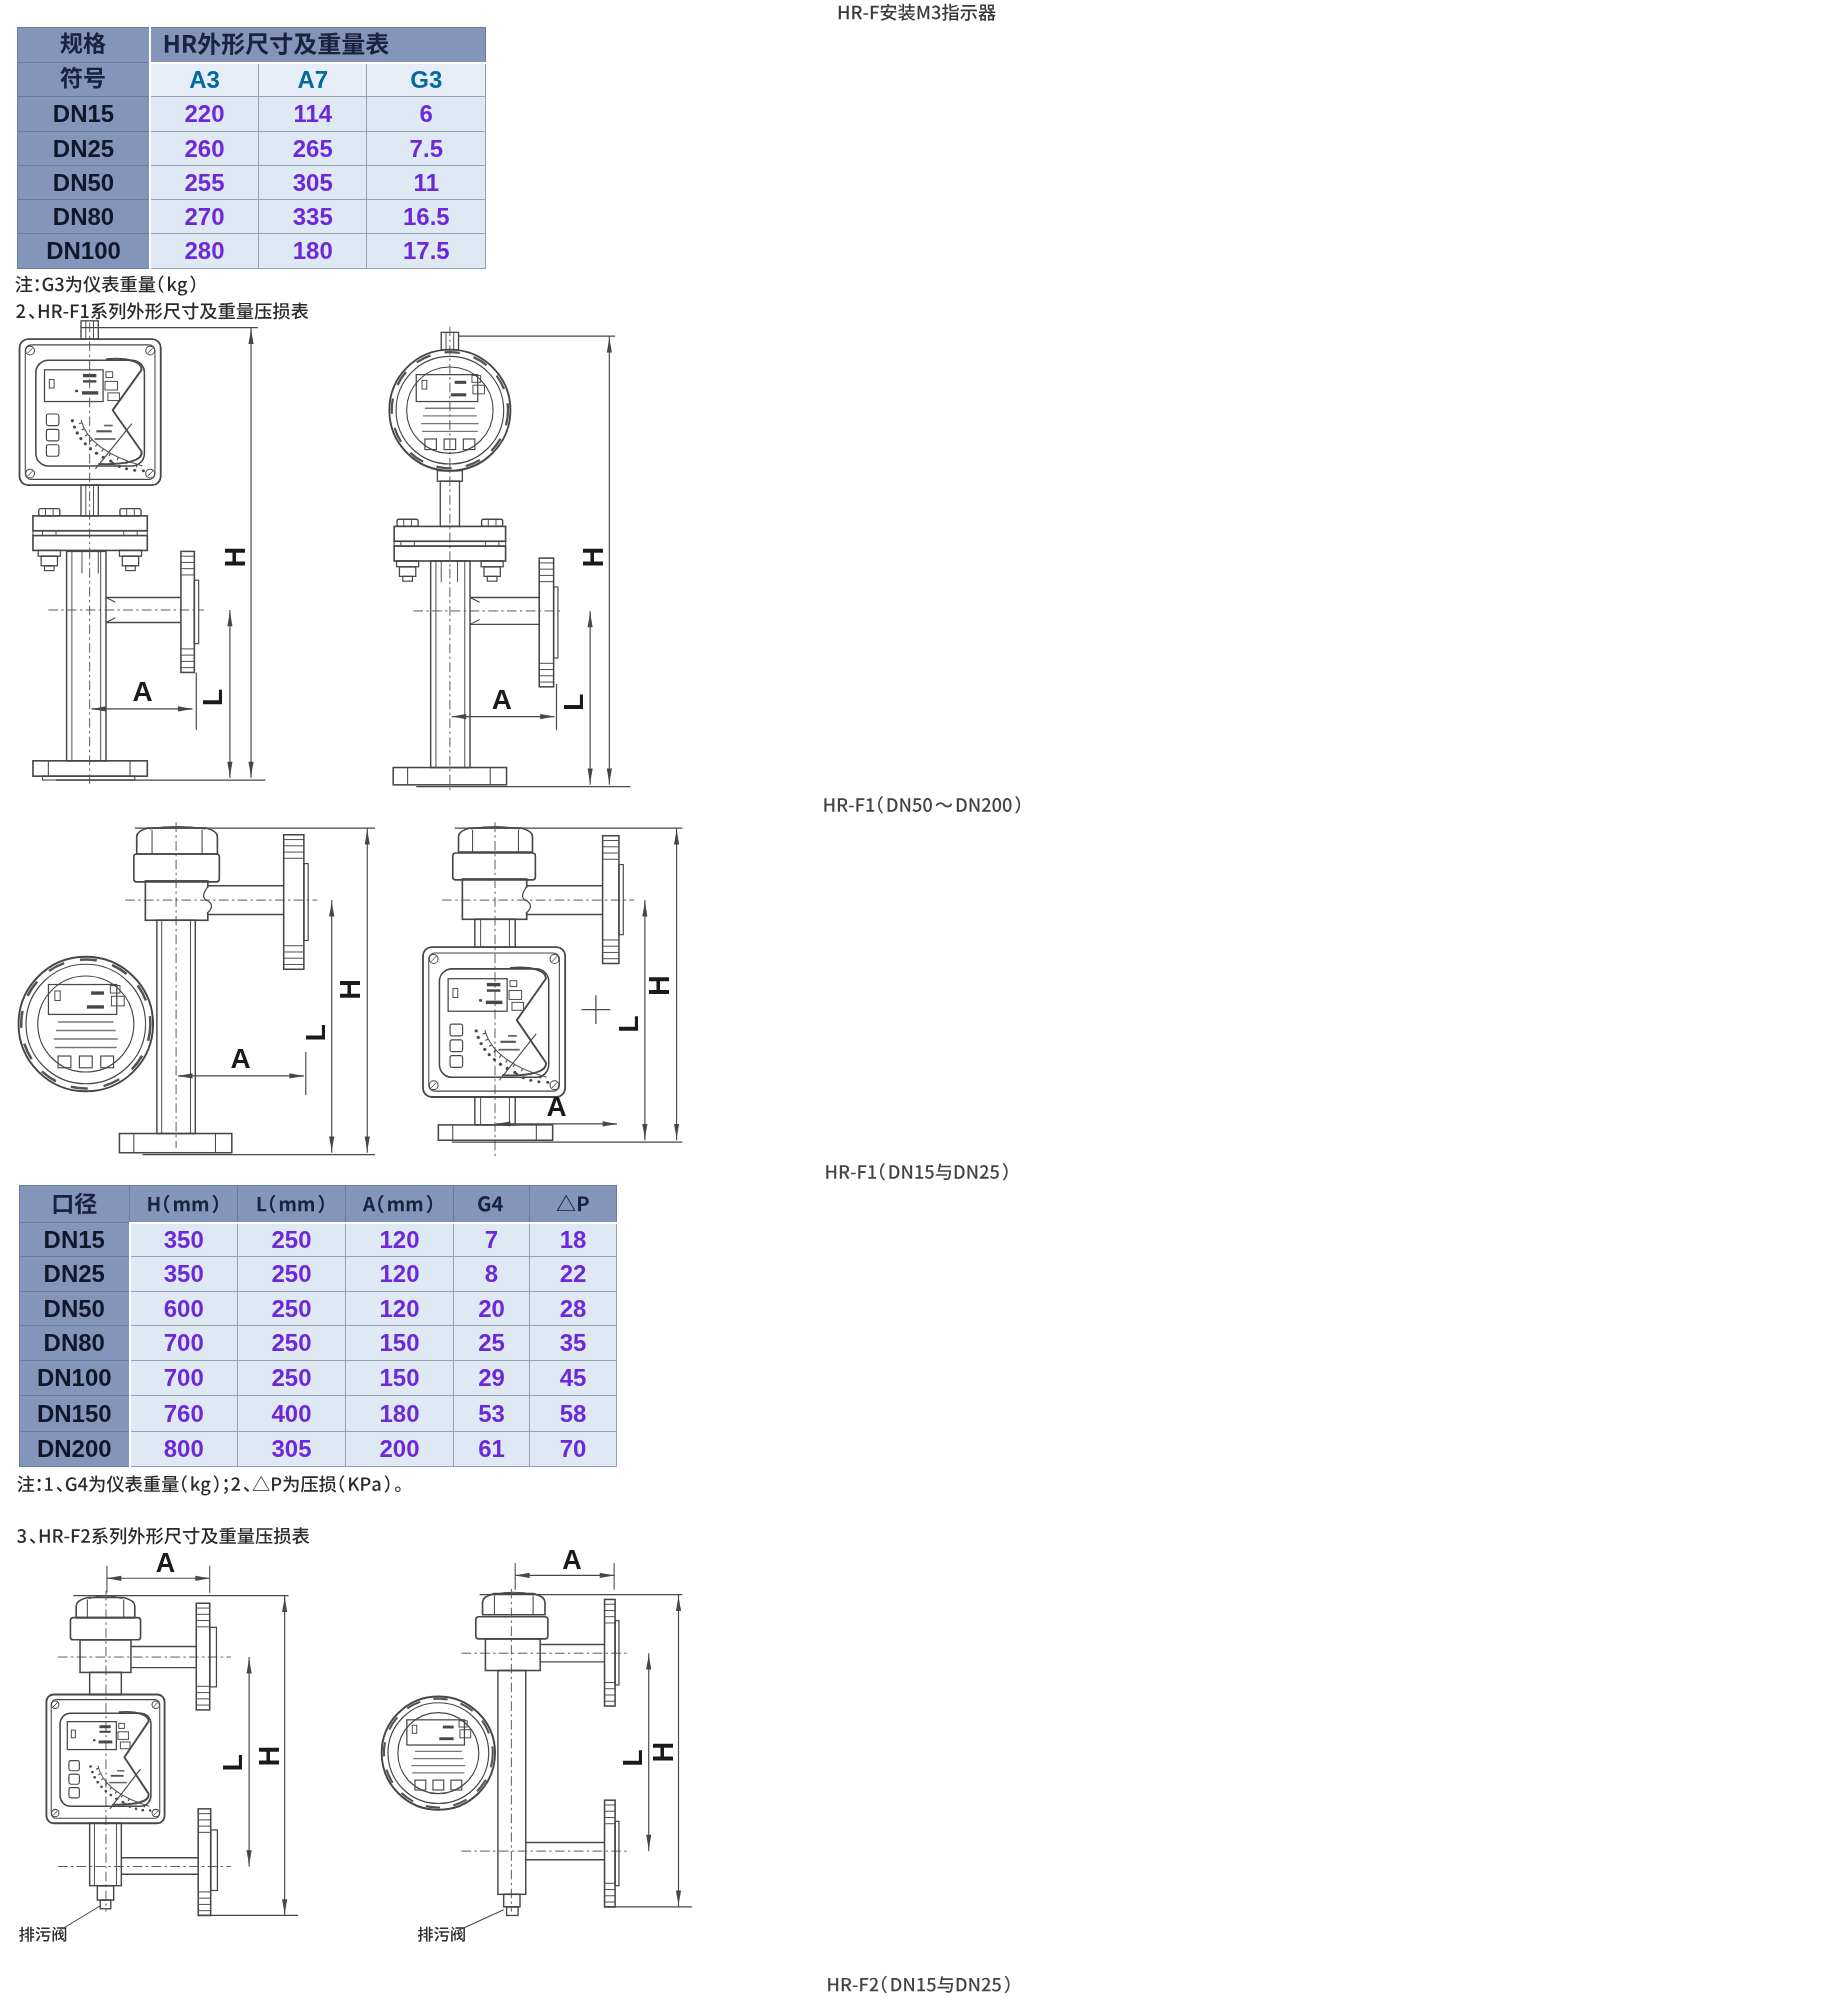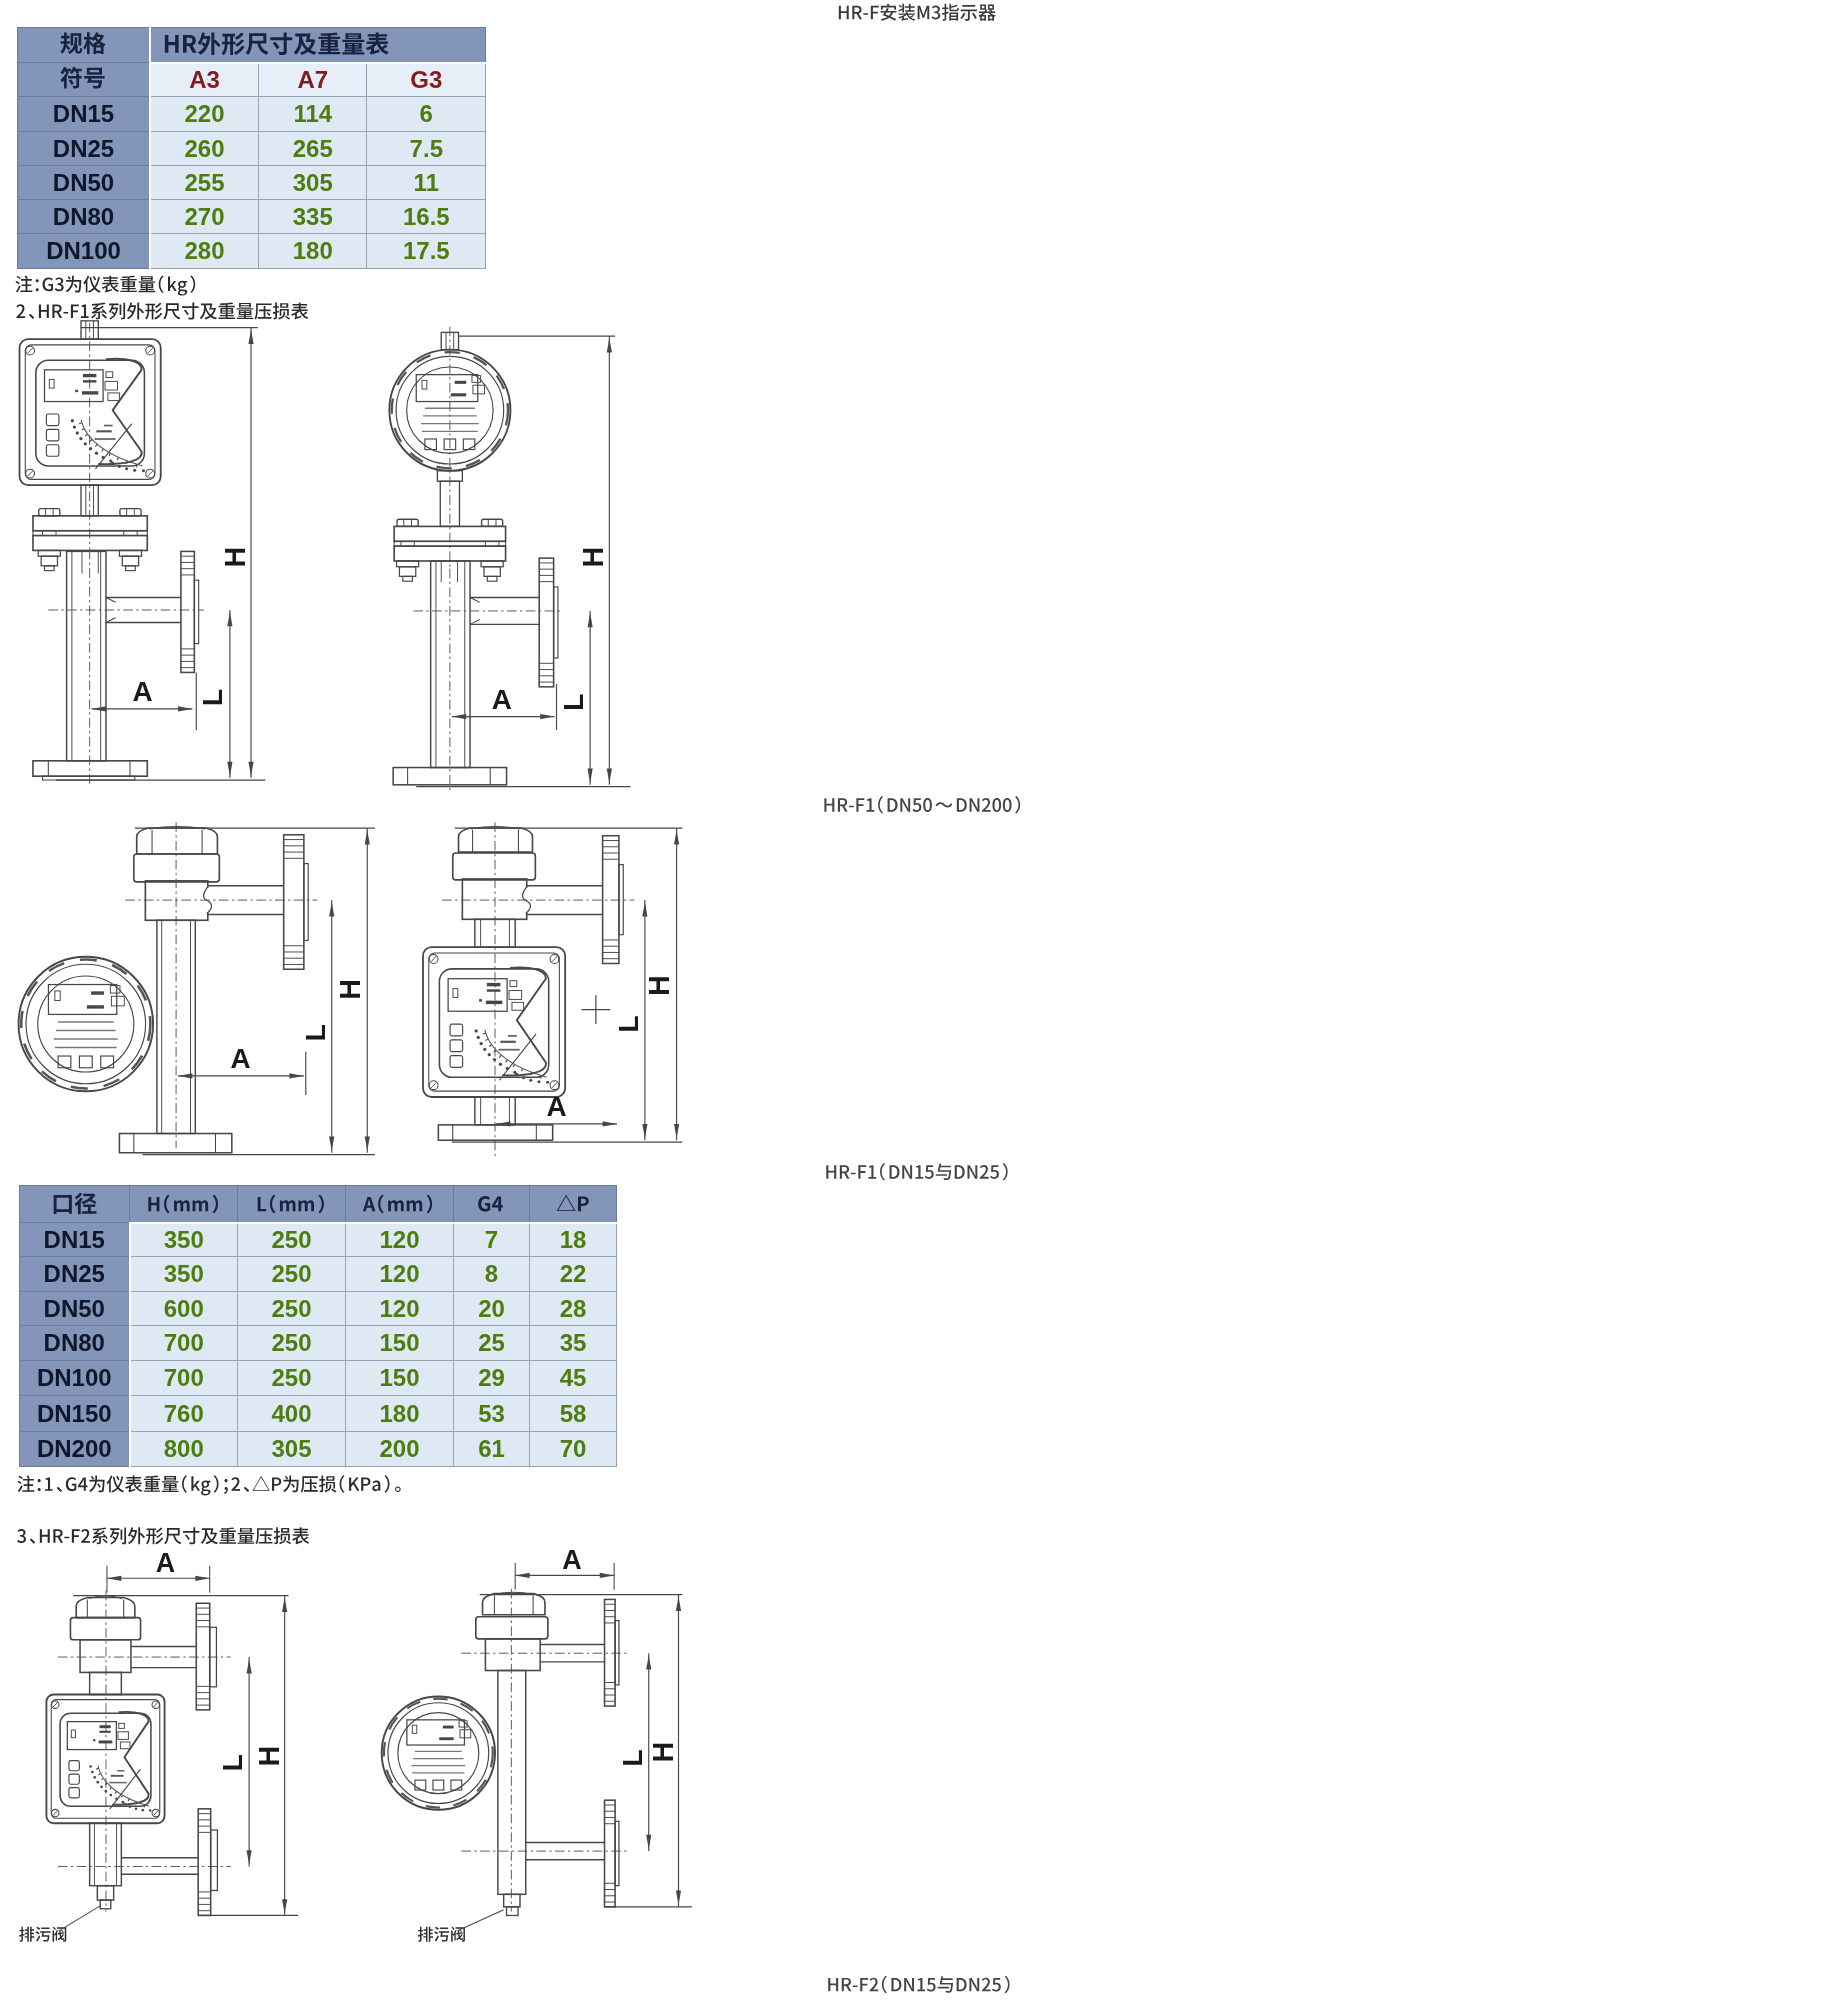--- a/index.html
+++ b/index.html
@@ -1,21 +1,21 @@
 <!DOCTYPE html>
 <html><head><meta charset="utf-8"><style>
 html,body{margin:0;padding:0;background:#fff}
 body{width:1845px;height:2000px;position:relative;font-family:"Liberation Sans",sans-serif;overflow:hidden}
 table.tb{position:absolute;border-collapse:collapse;table-layout:fixed}
 .t1{left:17.3px;top:27px}
 .t2{left:19px;top:1185px}
 .tb td{padding:0;text-align:center;vertical-align:middle;font-weight:bold;font-size:24px}
 .hb{background:#8495ba;border:1px solid #6b7b9d;color:#0f172a}
-.hd{background:#e7eef7;border:1px solid #95a2b0;border-top:2.9px solid #fff;color:#7f1d1d}
-.dc{background:#dfe9f4;border:1px solid #95a2b0;color:#4d7c0f}
+.hd{background:#e7eef7;border:1px solid #95a2b0;border-top:2.9px solid #fff;color:#0369a1}
+.dc{background:#dfe9f4;border:1px solid #95a2b0;color:#6d28d9}
 .wr{border-right:2.9px solid #fff !important}
 .wb{border-bottom:2.9px solid #fff !important}
 </style></head><body>
 <table class="tb t1">
     <colgroup>
       <col style="width:132px">
       <col style="width:109px">
       <col style="width:108px">
       <col style="width:119px">
     </colgroup>

